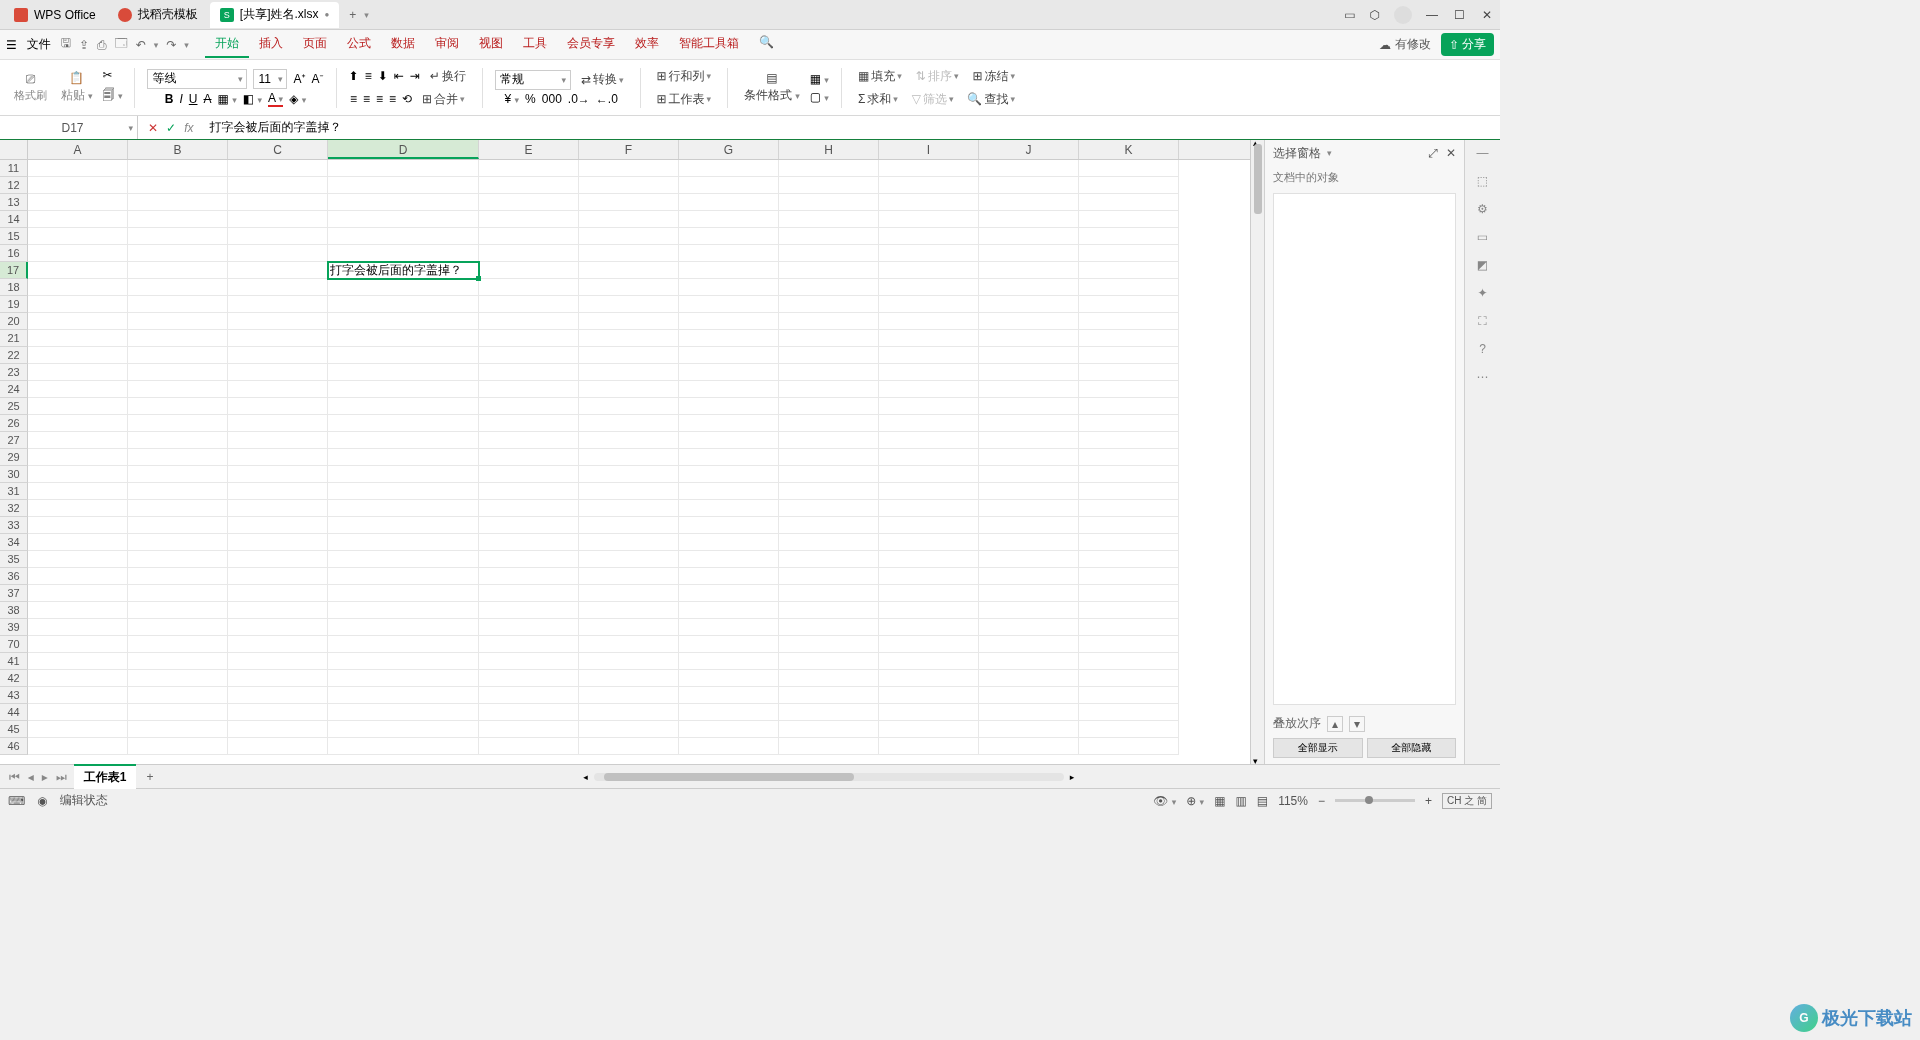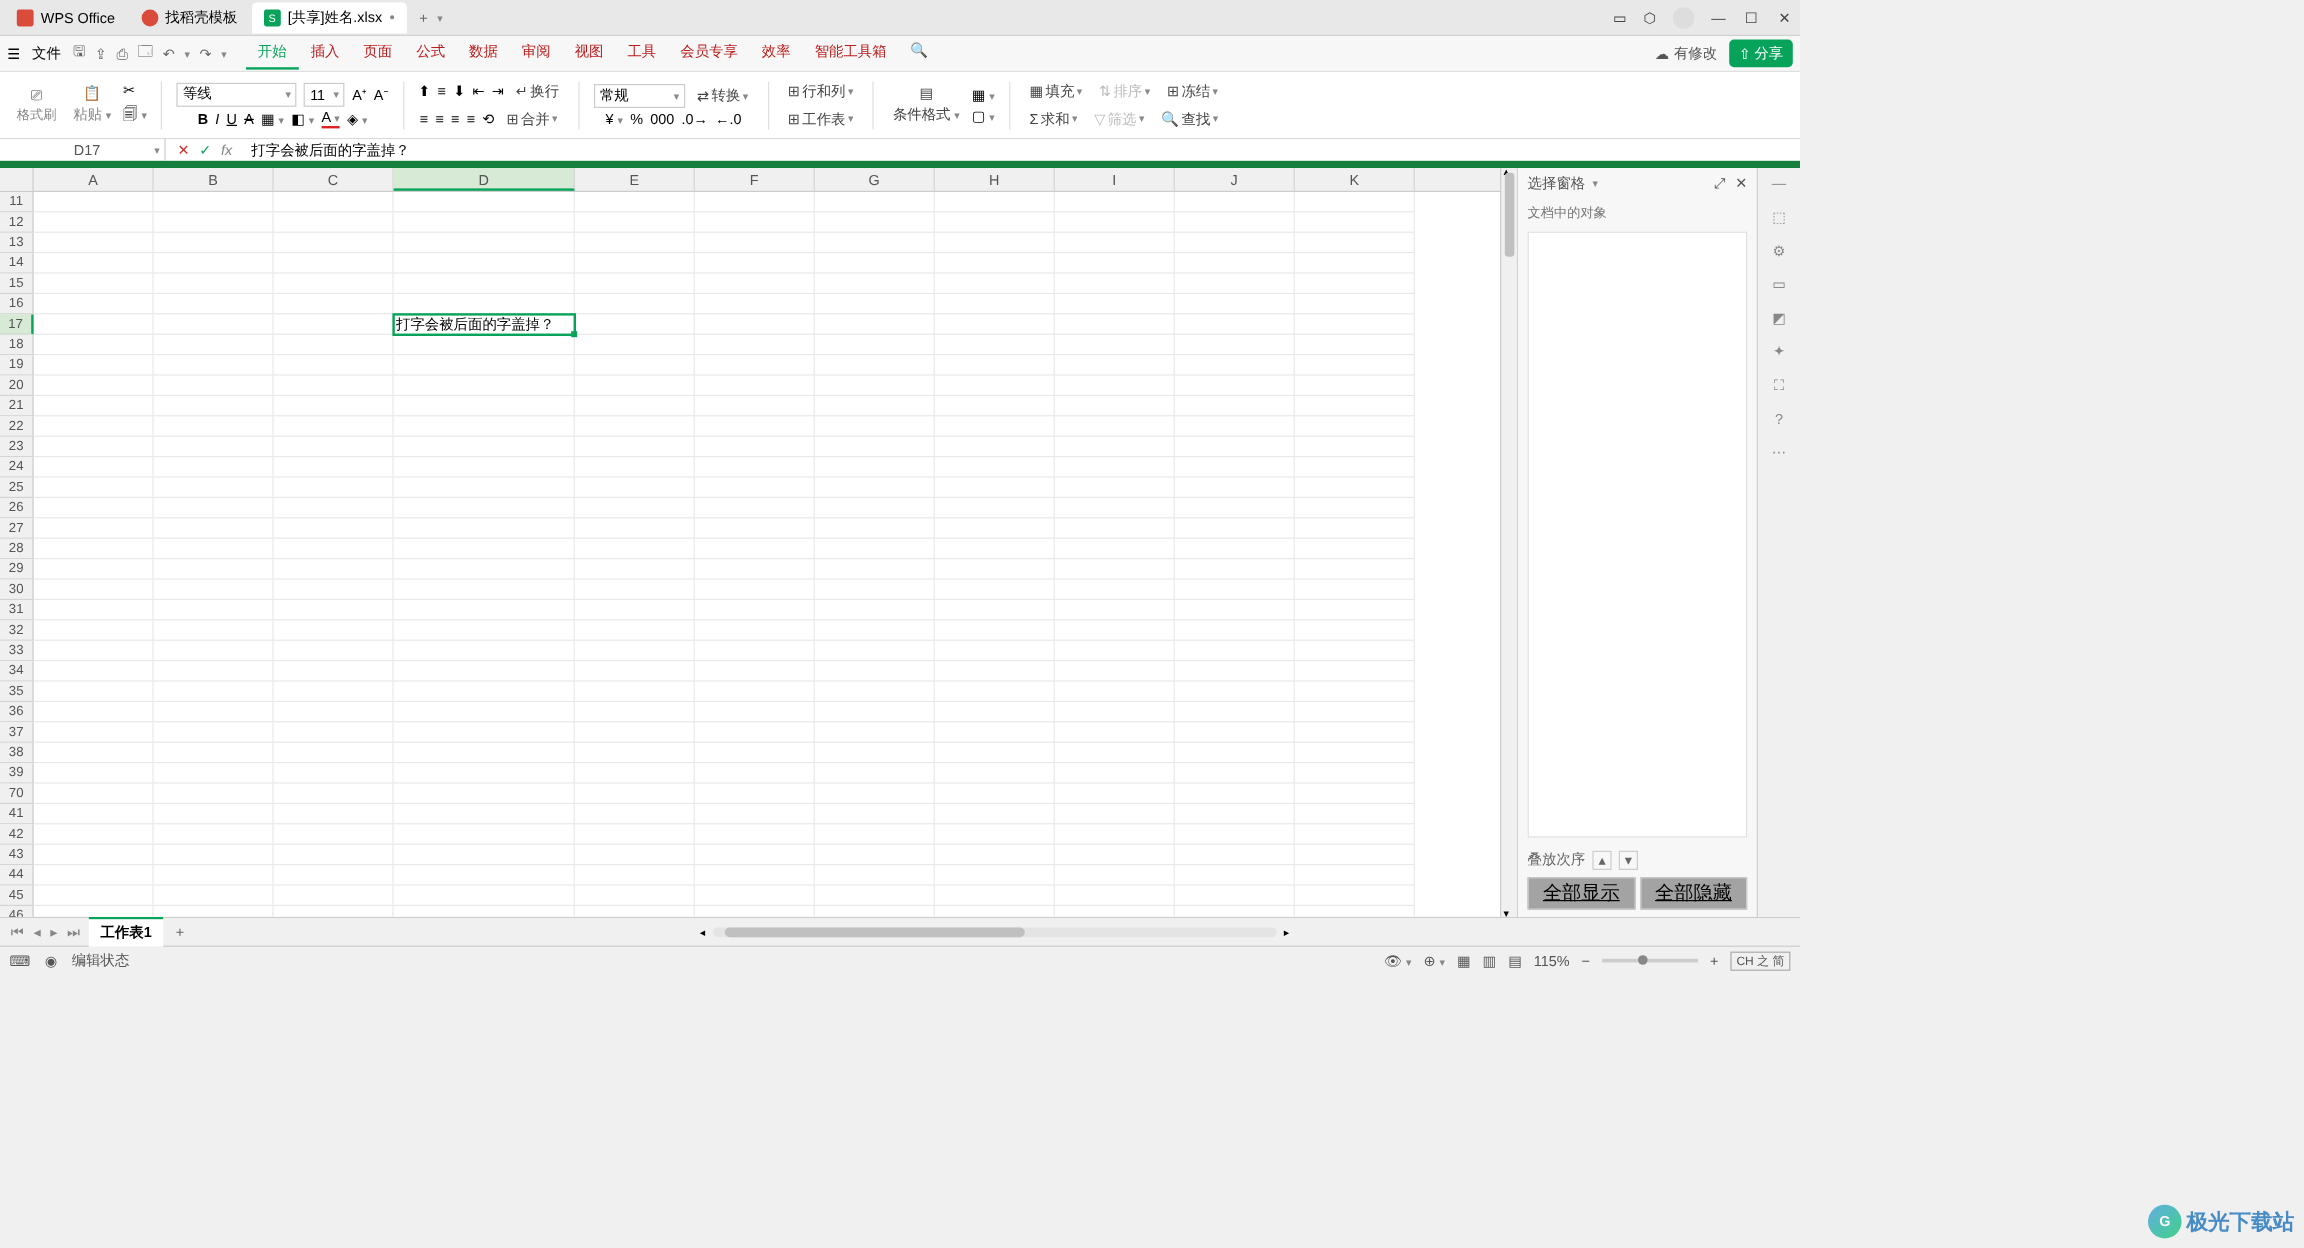--- a/index.html
+++ b/index.html
@@ -27,21 +27,21 @@
 .ribbon { height: 56px; background: #fff; display: flex; align-items: center; padding: 4px 10px; border-bottom: 1px solid #d8d8d8; gap: 8px; }
 .ribbon-group { display: flex; flex-direction: column; gap: 2px; align-items: center; }
 .ribbon-row { display: flex; align-items: center; gap: 6px; }
 .ribbon-btn { display: flex; align-items: center; gap: 2px; padding: 2px 4px; cursor: pointer; color: #444; }
 .ribbon-btn.big { flex-direction: column; font-size: 11px; }
 .ribbon-sep { width: 1px; height: 40px; background: #e0e0e0; margin: 0 4px; }
 .font-select { width: 100px; height: 20px; border: 1px solid #ccc; padding: 0 4px; display: flex; align-items: center; justify-content: space-between; }
 .size-select { width: 34px; height: 20px; border: 1px solid #ccc; padding: 0 4px; display: flex; align-items: center; justify-content: space-between; }
 
 
-.formula-bar { height: 24px; background: #fff; display: flex; align-items: center; border-bottom: 6px solid #15803d; }
+.formula-bar { height: 24px; background: #fff; display: flex; align-items: center; border-bottom: 1px solid #15803d; }
 .cell-ref { width: 130px; height: 100%; border-right: 1px solid #ccc; display: flex; align-items: center; justify-content: center; color: #555; position: relative; margin-left: 8px; }
 .formula-icons { display: flex; gap: 8px; padding: 0 10px; align-items: center; }
 .formula-input { flex: 1; padding: 0 6px; height: 100%; display: flex; align-items: center; }
 
 
 .main { display: flex; height: calc(100% - 30px - 30px - 56px - 24px - 24px - 24px); }
 .spreadsheet { flex: 1; background: #fff; display: flex; flex-direction: column; position: relative; }
 .col-headers { display: flex; height: 20px; background: #f0f0f0; border-bottom: 1px solid #ccc; }
 .corner { width: 28px; border-right: 1px solid #ccc; background: #f0f0f0; }
 .col-h { width: 100px; text-align: center; border-right: 1px solid #d4d4d4; color: #555; line-height: 20px; }
@@ -58,21 +58,21 @@
 
 
 .sidepanel { width: 200px; background: #f7f7f7; border-left: 1px solid #d0d0d0; display: flex; flex-direction: column; }
 .sidepanel-header { height: 26px; display: flex; align-items: center; padding: 0 8px; gap: 6px; color: #555; }
 .sidepanel-header .sp-right { margin-left: auto; display: flex; gap: 8px; }
 .sidepanel-sub { padding: 4px 8px; color: #777; font-size: 11px; }
 .sidepanel-body { flex: 1; margin: 4px 8px; background: #fff; border: 1px solid #e0e0e0; }
 .sidepanel-footer { padding: 6px 8px; display: flex; flex-direction: column; gap: 6px; }
 .sp-order { display: flex; align-items: center; gap: 6px; color: #666; font-size: 11px; }
 .sp-btns { display: flex; gap: 4px; }
-.sp-btn { flex: 1; text-align: center; border: 1px solid #ccc; padding: 2px 4px; font-size: 16px; background: #a3a3a3; cursor: pointer; text-decoration: underline; }
+.sp-btn { flex: 1; text-align: center; border: 1px solid #ccc; padding: 2px 4px; font-size: 10px; background: #e5e5e5; cursor: pointer; }
 
 
 .rightrail { width: 36px; background: #f0f0f0; border-left: 1px solid #d0d0d0; display: flex; flex-direction: column; align-items: center; padding-top: 6px; gap: 14px; color: #888; }
 
 
 .sheettabs { height: 24px; background: #f0f0f0; display: flex; align-items: center; border-top: 1px solid #ccc; padding: 0 6px; gap: 4px; }
 .sheet-nav { display: flex; gap: 2px; color: #888; }
 .sheet-nav span { cursor: pointer; padding: 0 3px; }
 .sheet-tab { padding: 3px 10px; background: #fff; border-top: 2px solid #07a35a; font-weight: bold; cursor: pointer; }
 .sheet-add { padding: 0 6px; cursor: pointer; color: #666; }
@@ -543,34 +543,20 @@
           <div class="cell" style="width: 151px;"></div>
           <div class="cell"></div>
           <div class="cell"></div>
           <div class="cell"></div>
           <div class="cell"></div>
           <div class="cell"></div>
           <div class="cell"></div>
           <div class="cell"></div>
         </div>
         <div class="row">
-          <div class="row-h">28</div>
-          <div class="cell"></div>
-          <div class="cell"></div>
-          <div class="cell"></div>
-          <div class="cell" style="width: 151px;"></div>
-          <div class="cell"></div>
-          <div class="cell"></div>
-          <div class="cell"></div>
-          <div class="cell"></div>
-          <div class="cell"></div>
-          <div class="cell"></div>
-          <div class="cell"></div>
-        </div>
-        <div class="row">
           <div class="row-h">29</div>
           <div class="cell"></div>
           <div class="cell"></div>
           <div class="cell"></div>
           <div class="cell" style="width: 151px;"></div>
           <div class="cell"></div>
           <div class="cell"></div>
           <div class="cell"></div>
           <div class="cell"></div>
           <div class="cell"></div>

